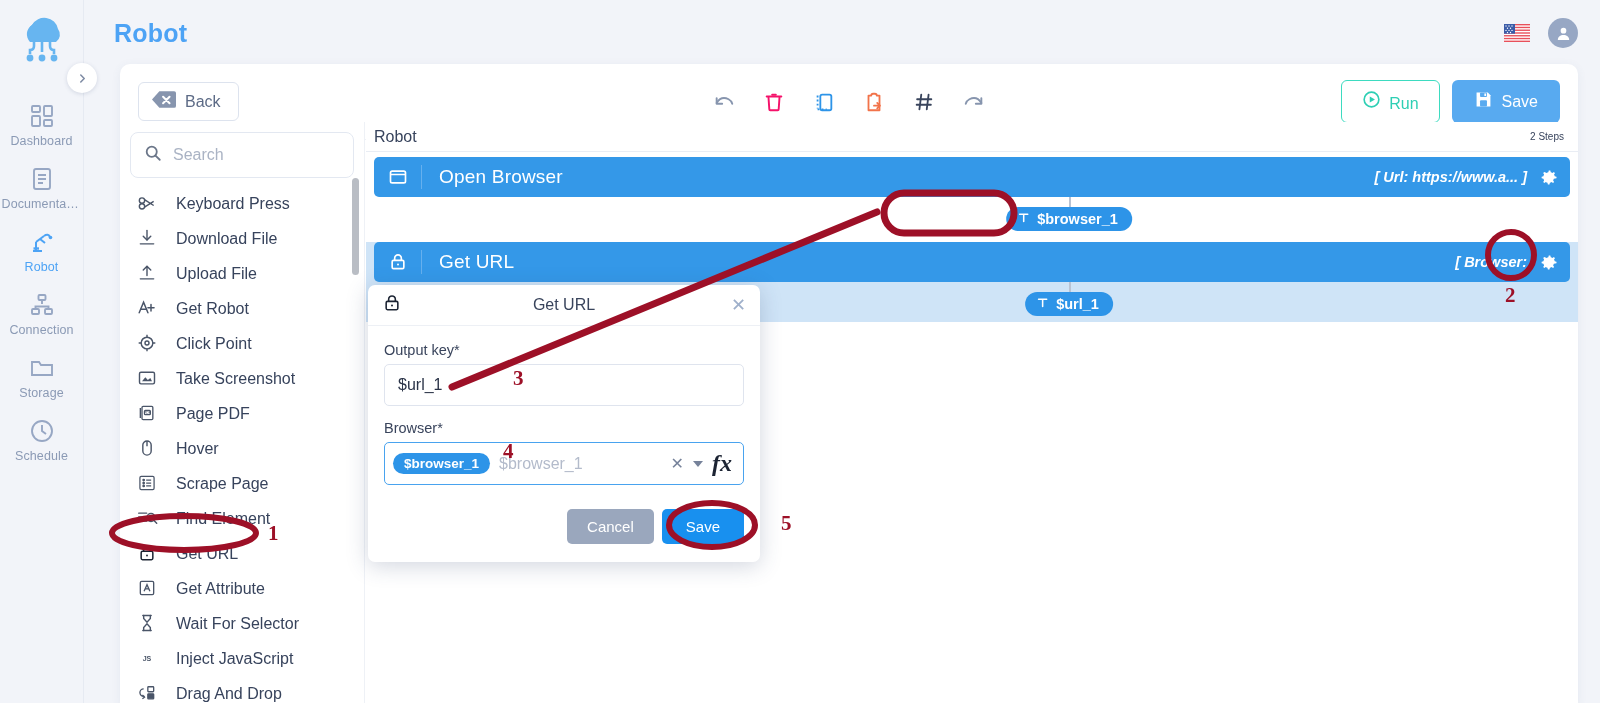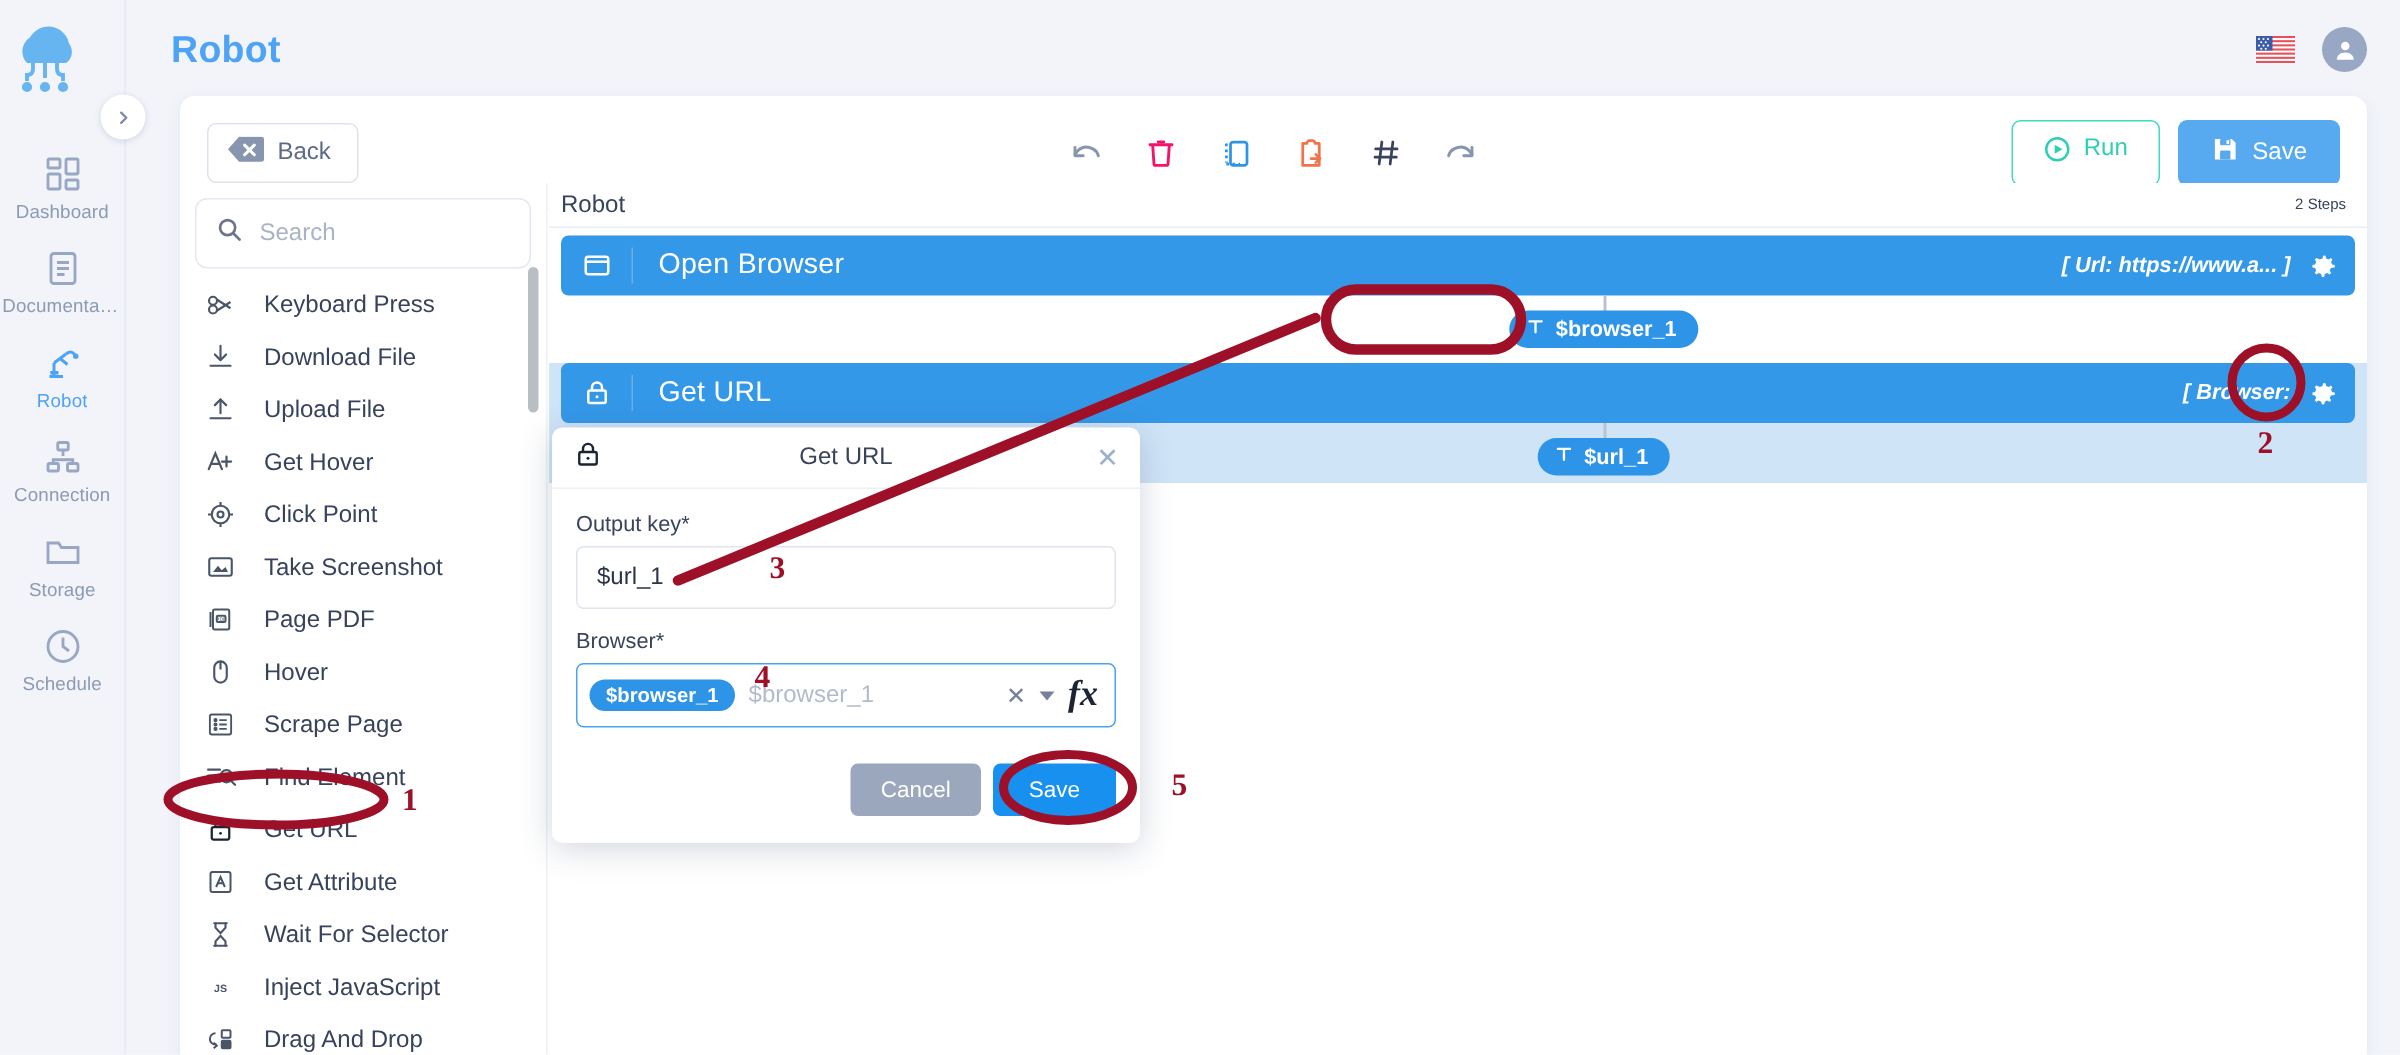--- a/index.html
+++ b/index.html
@@ -8,21 +8,21 @@
     overflow: hidden;
     font-family: "Liberation Sans", sans-serif;
     background: #f2f4f9;
   }
   .app { position: relative; width: 1600px; height: 703px; }
 
   
   .rail {
     position: absolute; left: 0; top: 0; width: 84px; height: 703px;
     background: #f2f4f9;
-    display: flex; flex-direction: column; 
+    display: flex; flex-direction: column; align-items: center;
     border-right: 1px solid #e6eaf2;
   }
   .rail-logo { margin-top: 12px; width: 60px; height: 60px; }
   .rail-items { margin-top: 22px; width: 100%; }
   .rail-item {
     display: flex; flex-direction: column; align-items: center; justify-content: center;
     padding: 9px 0 9px; gap: 5px; cursor: pointer;
   }
   .rail-item .ri-icon { width: 26px; height: 26px; display:block; }
   .rail-item .ri-label {
@@ -71,21 +71,21 @@
     padding: 8px 17px 8px 13px; cursor: pointer; background: #fff;
   }
   .back-btn .bb-label { font-size: 16px; color: #5d6b86; }
   .tool-icons {
     position: absolute; left: 50%; transform: translateX(-50%);
     display: flex; align-items: center; gap: 28px;
   }
   .tool-ic { cursor: pointer; display: flex; align-items: center; justify-content: center; }
   .toolbar-right { margin-left: auto; display: flex; align-items: center; gap: 12px; }
   .btn-run {
-    display: flex; align-items: flex-start; gap: 8px;
+    display: flex; align-items: flex-end; gap: 8px;
     border: 1px solid #3ddbc0; color: #2ecfb4; background: #fff;
     border-radius: 6px; padding: 9px 20px; font-size: 16px; cursor: pointer;
   }
   .btn-save {
     display: flex; align-items: center; gap: 9px;
     background: #58aaf0; color: #fff; border: none;
     border-radius: 6px; padding: 10px 22px; font-size: 16px; cursor: pointer;
   }
 
   
@@ -486,21 +486,21 @@
             <span class="ai-label">Upload File</span>
           </div>
           <div class="action-item">
             <span class="ai-icon">
               <svg viewBox="0 0 24 24" width="21" height="21" fill="none" stroke="#4a5568" stroke-width="1.7" stroke-linecap="round">
                 <path d="M2.5 18 L7.5 6 L12.5 18"></path>
                 <path d="M4.5 14 H10.5"></path>
                 <path d="M16 8.5 V16 M12.5 12.2 H19.5"></path>
               </svg>
             </span>
-            <span class="ai-label">Get Hover</span>
+            <span class="ai-label">Get Robot</span>
           </div>
           <div class="action-item">
             <span class="ai-icon">
               <svg viewBox="0 0 24 24" width="20" height="20" fill="none" stroke="#4a5568" stroke-width="1.7">
                 <circle cx="12" cy="12" r="7"></circle>
                 <circle cx="12" cy="12" r="2.4"></circle>
                 <path d="M12 2 V5 M12 19 V22 M2 12 H5 M19 12 H22"></path>
               </svg>
             </span>
             <span class="ai-label">Click Point</span>

